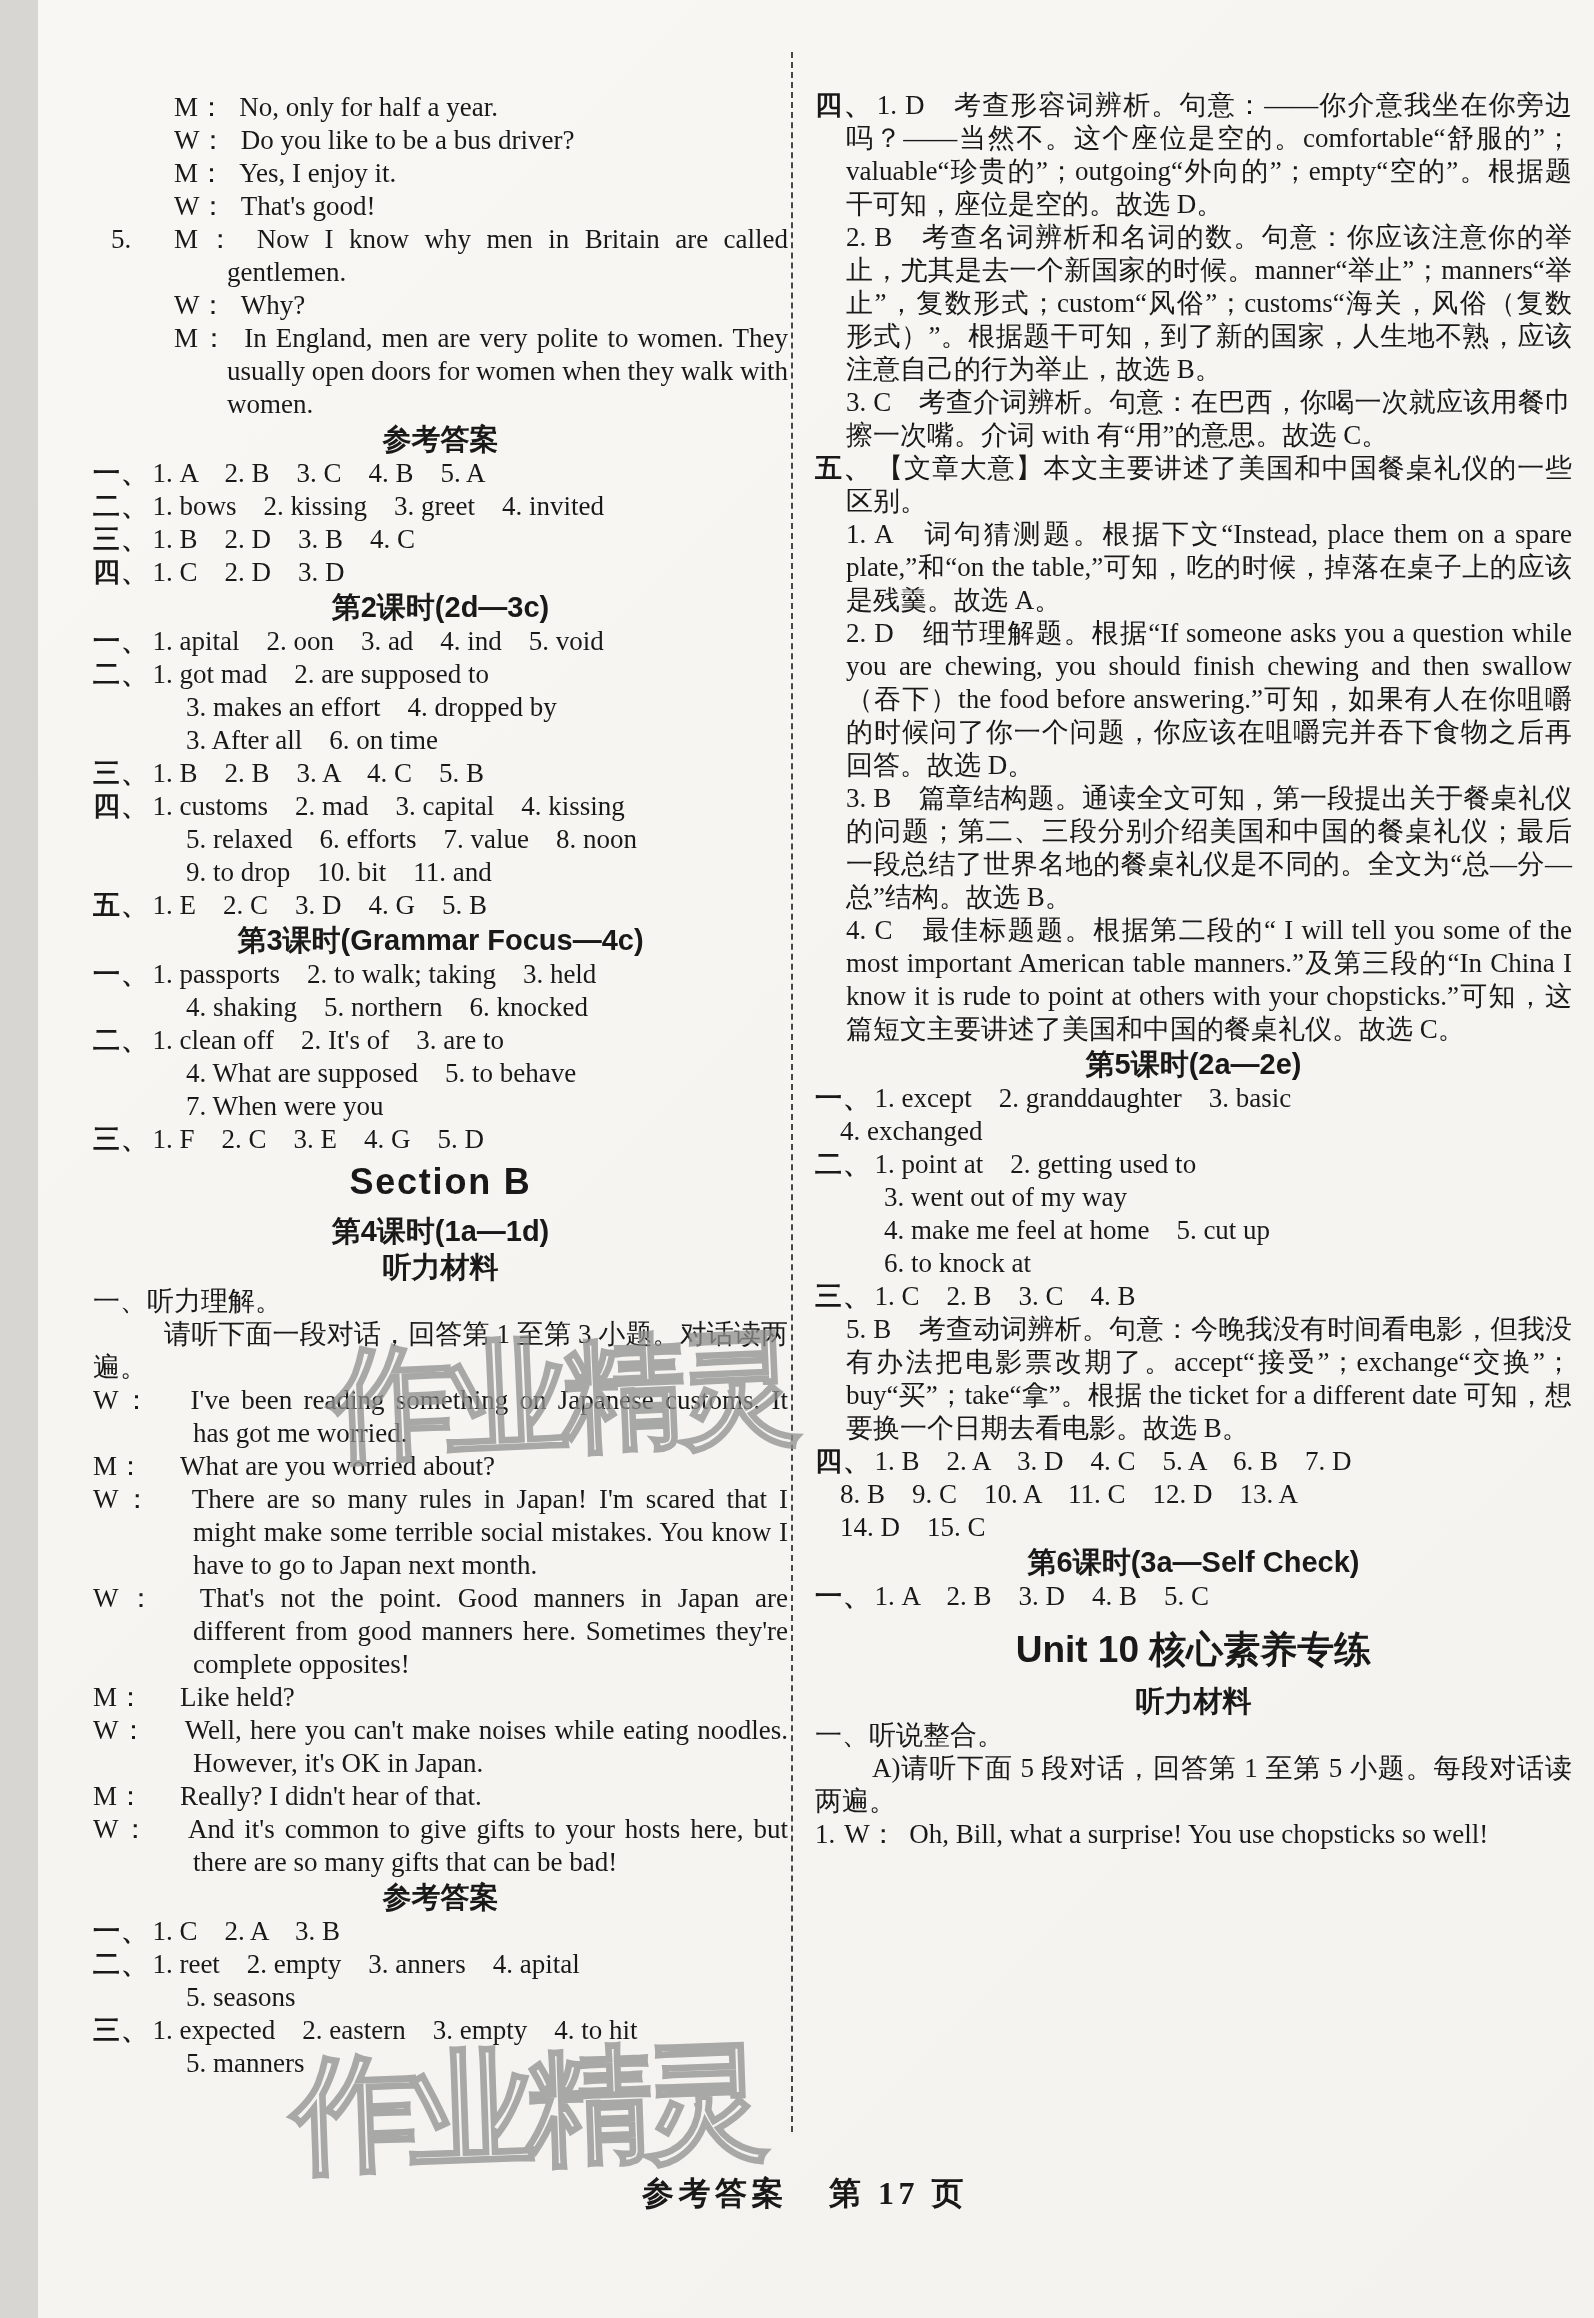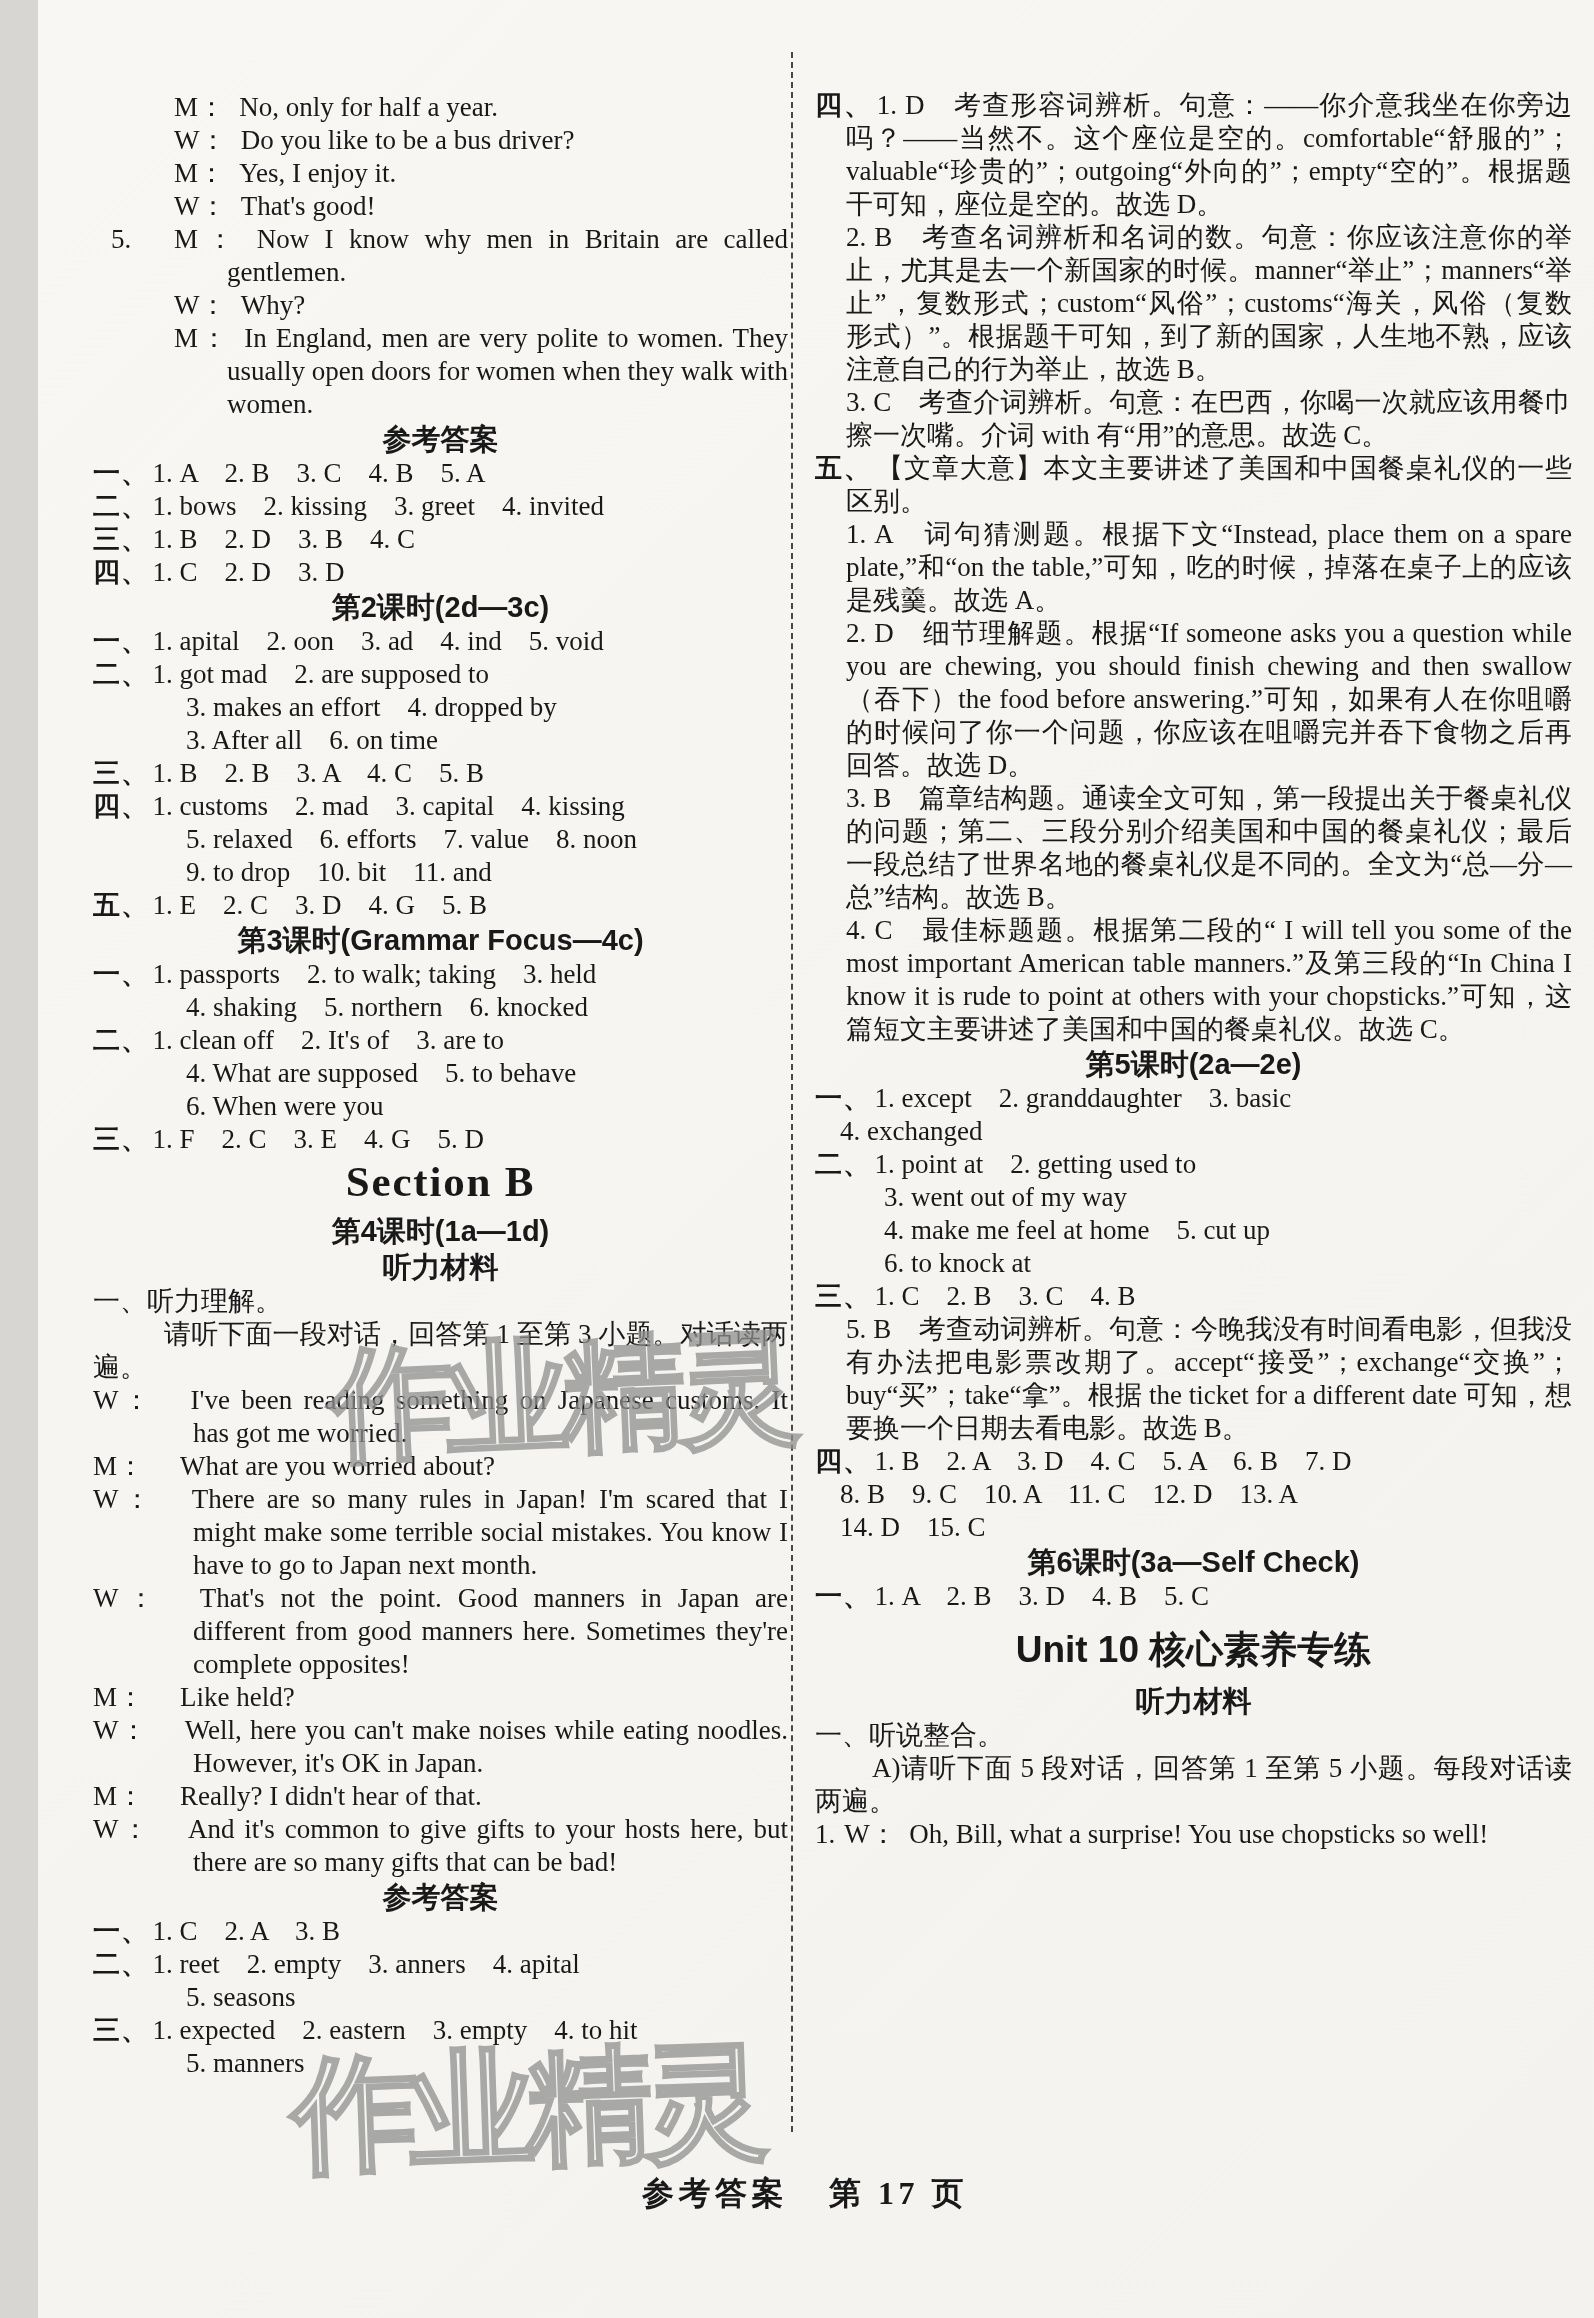--- a/index.html
+++ b/index.html
@@ -37,22 +37,22 @@
   .col-right .cont.lvl1 { padding-left:25px; }
   .col-right .cont.lvl2 { padding-left:69px; }
 
   
   .mpara { padding-left:31px; text-indent:-31px; }
   .spara { padding-left:31px; }
 
   .h { text-align:center; font-weight:700;
        font-family:"Liberation Sans","DejaVu Sans",sans-serif; text-indent:0; }
   .h.md { font-size:29px; line-height:36px; }
-  .h.xl { font-size:43px; line-height:52px; margin-bottom:4.5px;
-          font-family:Liberation Serif, serif; letter-spacing:1.8px; }
+  .h.xl { font-size:36px; line-height:52px; margin-bottom:4.5px;
+          font-family:Liberation Sans, sans-serif; letter-spacing:1.8px; }
   .h.lg { font-size:37px; line-height:45px; margin:14.3px 0 10.7px; }
   .ipara { text-indent:71px; }
   .col-right .ipara { text-indent:57px; }
 
   .divider {
     position:absolute; left:753px; top:52px; height:2080px; width:0;
     border-left:2.7px dashed #474747;
   }
   .footer {
     position:absolute; left:604px; top:2177px;
@@ -96,21 +96,21 @@
       <div class="ans"><span class="marker">三、</span><span>1. B　2. B　3. A　4. C　5. B</span></div>
       <div class="ans"><span class="marker">四、</span><span>1. customs　2. mad　3. capital　4. kissing</span></div>
       <div class="cont lvl1">5. relaxed　6. efforts　7. value　8. noon</div>
       <div class="cont lvl1">9. to drop　10. bit　11. and</div>
       <div class="ans"><span class="marker">五、</span><span>1. E　2. C　3. D　4. G　5. B</span></div>
       <div class="h md">第3课时(Grammar Focus—4c)</div>
       <div class="ans"><span class="marker">一、</span><span>1. passports　2. to walk; taking　3. held</span></div>
       <div class="cont lvl1">4. shaking　5. northern　6. knocked</div>
       <div class="ans"><span class="marker">二、</span><span>1. clean off　2. It's of　3. are to</span></div>
       <div class="cont lvl1">4. What are supposed　5. to behave</div>
-      <div class="cont lvl1">6. When were you</div>
+      <div class="cont lvl1">7. When were you</div>
       <div class="ans"><span class="marker">三、</span><span>1. F　2. C　3. E　4. G　5. D</span></div>
       <div class="h xl">Section B</div>
       <div class="h md">第4课时(1a—1d)</div>
       <div class="h md">听力材料</div>
       <div class="bold">一、听力理解。</div>
       <div class="ipara">请听下面一段对话，回答第 1 至第 3 小题。对话读两遍。</div>
       <div class="dlg2"><span class="spk">W：</span><span>I've been reading something on Japanese customs. It has got me worried.</span></div>
       <div class="dlg2"><span class="spk">M：</span><span>What are you worried about?</span></div>
       <div class="dlg2"><span class="spk">W：</span><span>There are so many rules in Japan! I'm scared that I might make some terrible social mistakes. You know I have to go to Japan next month.</span></div>
       <div class="dlg2"><span class="spk">W：</span><span>That's not the point. Good manners in Japan are different from good manners here. Sometimes they're complete opposites!</span></div>

